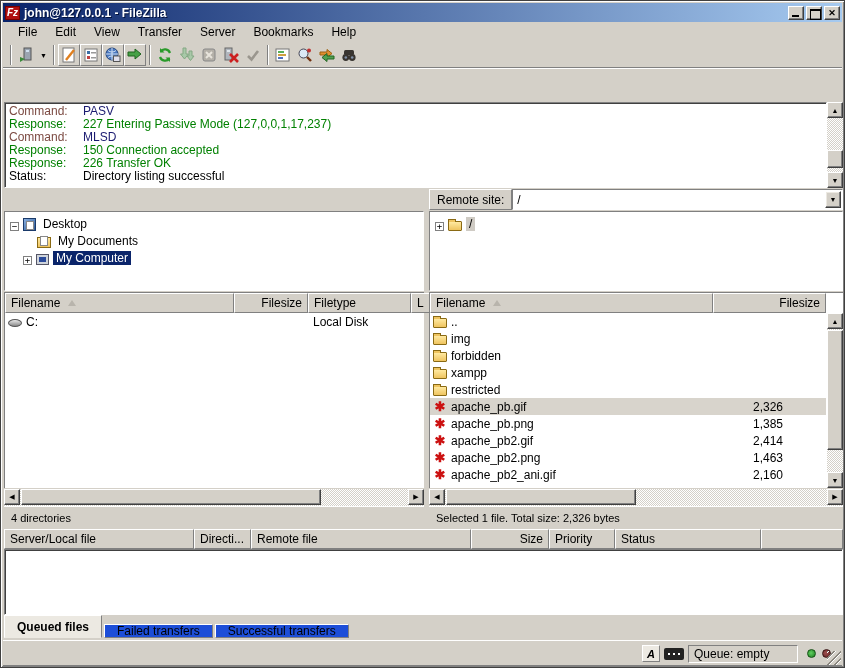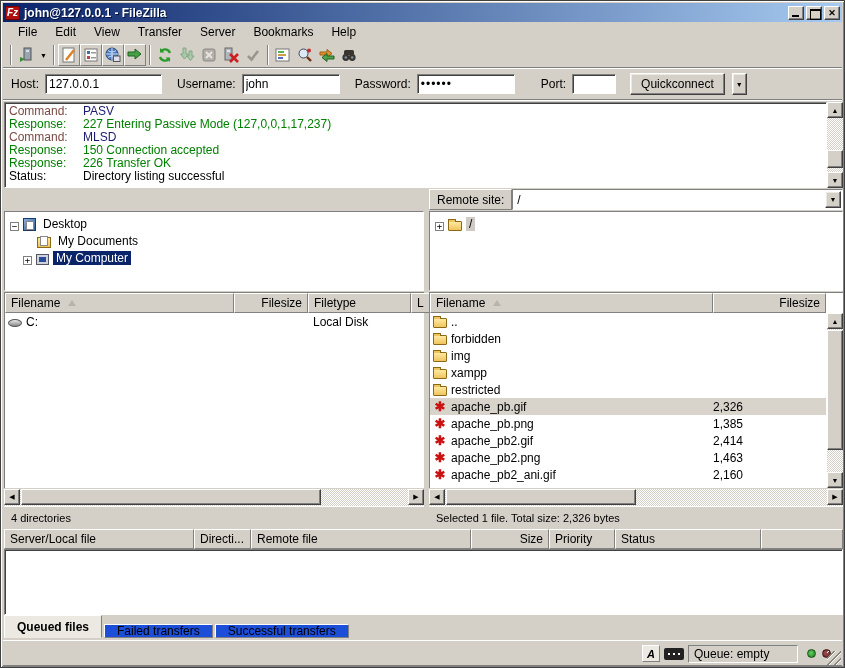--- a/index.html
+++ b/index.html
@@ -74,21 +74,21 @@
 .ic-computer{width:13px;height:11px;background:#cfd4db;border:1px solid #556;margin-top:1px}
 .ic-computer::before{content:"";position:absolute;left:2px;top:2px;width:7px;height:5px;background:#2a4a9a}
 
 .list{position:absolute;top:291px;height:196px;background:#fff;border-left:1px solid #808080;border-top:1px solid #808080}
 .lheader{display:flex;height:20px}
 .hcell{background:#D4D0C8;border:1px solid;border-color:#fff #808080 #808080 #fff;display:flex;align-items:center;padding:0 5px;font-size:12px;flex:none}
 .sort{width:0;height:0;border-left:4px solid transparent;border-right:4px solid transparent;border-bottom:6px solid #b8b4ac;margin-left:8px}
 .lrow{display:flex;height:17px;align-items:center;font-size:12px}
 .lrow.sel{background:#d8d4cc}
 .cell-name{display:flex;align-items:center;padding-left:3px;flex:none;overflow:hidden;white-space:nowrap}
-.cell-size{text-align:left;padding-right:3px;flex:none}
+.cell-size{text-align:center;padding-right:3px;flex:none}
 .cell-type{padding-left:5px;flex:none}
 
 .pstatus{position:absolute;top:505px;height:23px;border-top:1px solid #fff;display:flex;align-items:center;padding-left:7px;font-size:11px;background:#D4D0C8}
 
 #qhdr{position:absolute;left:3px;top:528px;width:839px;height:20px;display:flex}
 #qbody{position:absolute;left:3px;top:548px;width:839px;height:66px;background:#fff;border:1px solid;border-color:#808080 #fff #fff #808080;box-shadow:inset 1px 1px 0 #404040}
 #tabs{position:absolute;left:3px;top:614px;height:23px;display:flex;align-items:flex-end;gap:2px}
 .tab{display:flex;align-items:center;padding:0 12px;font-size:12px;background:#1d4ed8;height:14px;border:1px solid;border-color:#fff #808080 #808080 #fff}
 .tab.active{background:#ece9e2;font-weight:bold;height:23px;border-bottom-color:#ece9e2}
 
@@ -223,32 +223,20 @@
         <svg width="16" height="16">
           <rect x="3" y="3" width="10" height="5" rx="1.5" fill="#383430"></rect>
           <circle cx="4.8" cy="10.5" r="3.4" fill="#383430"></circle>
           <circle cx="11.2" cy="10.5" r="3.4" fill="#383430"></circle>
           <circle cx="4.8" cy="10.5" r="1.3" fill="#8090a8"></circle>
           <circle cx="11.2" cy="10.5" r="1.3" fill="#8090a8"></circle>
         </svg>
       </span>
   </div>
 
-  <div id="quickbar">
-    <span class="qlabel">Host:</span>
-    <input class="tb" style="width: 117px;" value="127.0.0.1">
-    <span class="qlabel" style="margin-left:9px">Username:</span>
-    <input class="tb" style="width: 98px;" value="john">
-    <span class="qlabel" style="margin-left:9px">Password:</span>
-    <input class="tb" style="width: 98px; letter-spacing: 1px;" value="••••••">
-    <span class="qlabel" style="margin-left:20px">Port:</span>
-    <input class="tb" style="width: 44px;" value="">
-    <span id="qc-btn" class="raised" style="margin-left:8px">Quickconnect</span>
-    <span id="qc-dd" class="raised" style="margin-left:1px">▼</span>
-  </div>
 
   <div id="log">
     <div id="logbody">
       <div class="logline c-cmd">
           <span class="loglbl">Command:</span>
           <span class="logtxt">PASV</span>
         </div>
       <div class="logline c-resp">
           <span class="loglbl">Response:</span>
           <span class="logtxt">227 Entering Passive Mode (127,0,0,1,17,237)</span>
@@ -359,28 +347,28 @@
       <div class="lrow">
           <span class="cell-name" style="width:283px">
             <span class="ic ic-folder"></span>
             <span>..</span>
           </span>
           <span class="cell-size" style="width:113px"></span>
         </div>
       <div class="lrow">
           <span class="cell-name" style="width:283px">
             <span class="ic ic-folder"></span>
+            <span>img</span>
+          </span>
+          <span class="cell-size" style="width:113px"></span>
+        </div>
+      <div class="lrow">
+          <span class="cell-name" style="width:283px">
+            <span class="ic ic-folder"></span>
             <span>forbidden</span>
-          </span>
-          <span class="cell-size" style="width:113px"></span>
-        </div>
-      <div class="lrow">
-          <span class="cell-name" style="width:283px">
-            <span class="ic ic-folder"></span>
-            <span>img</span>
           </span>
           <span class="cell-size" style="width:113px"></span>
         </div>
       <div class="lrow">
           <span class="cell-name" style="width:283px">
             <span class="ic ic-folder"></span>
             <span>xampp</span>
           </span>
           <span class="cell-size" style="width:113px"></span>
         </div>

